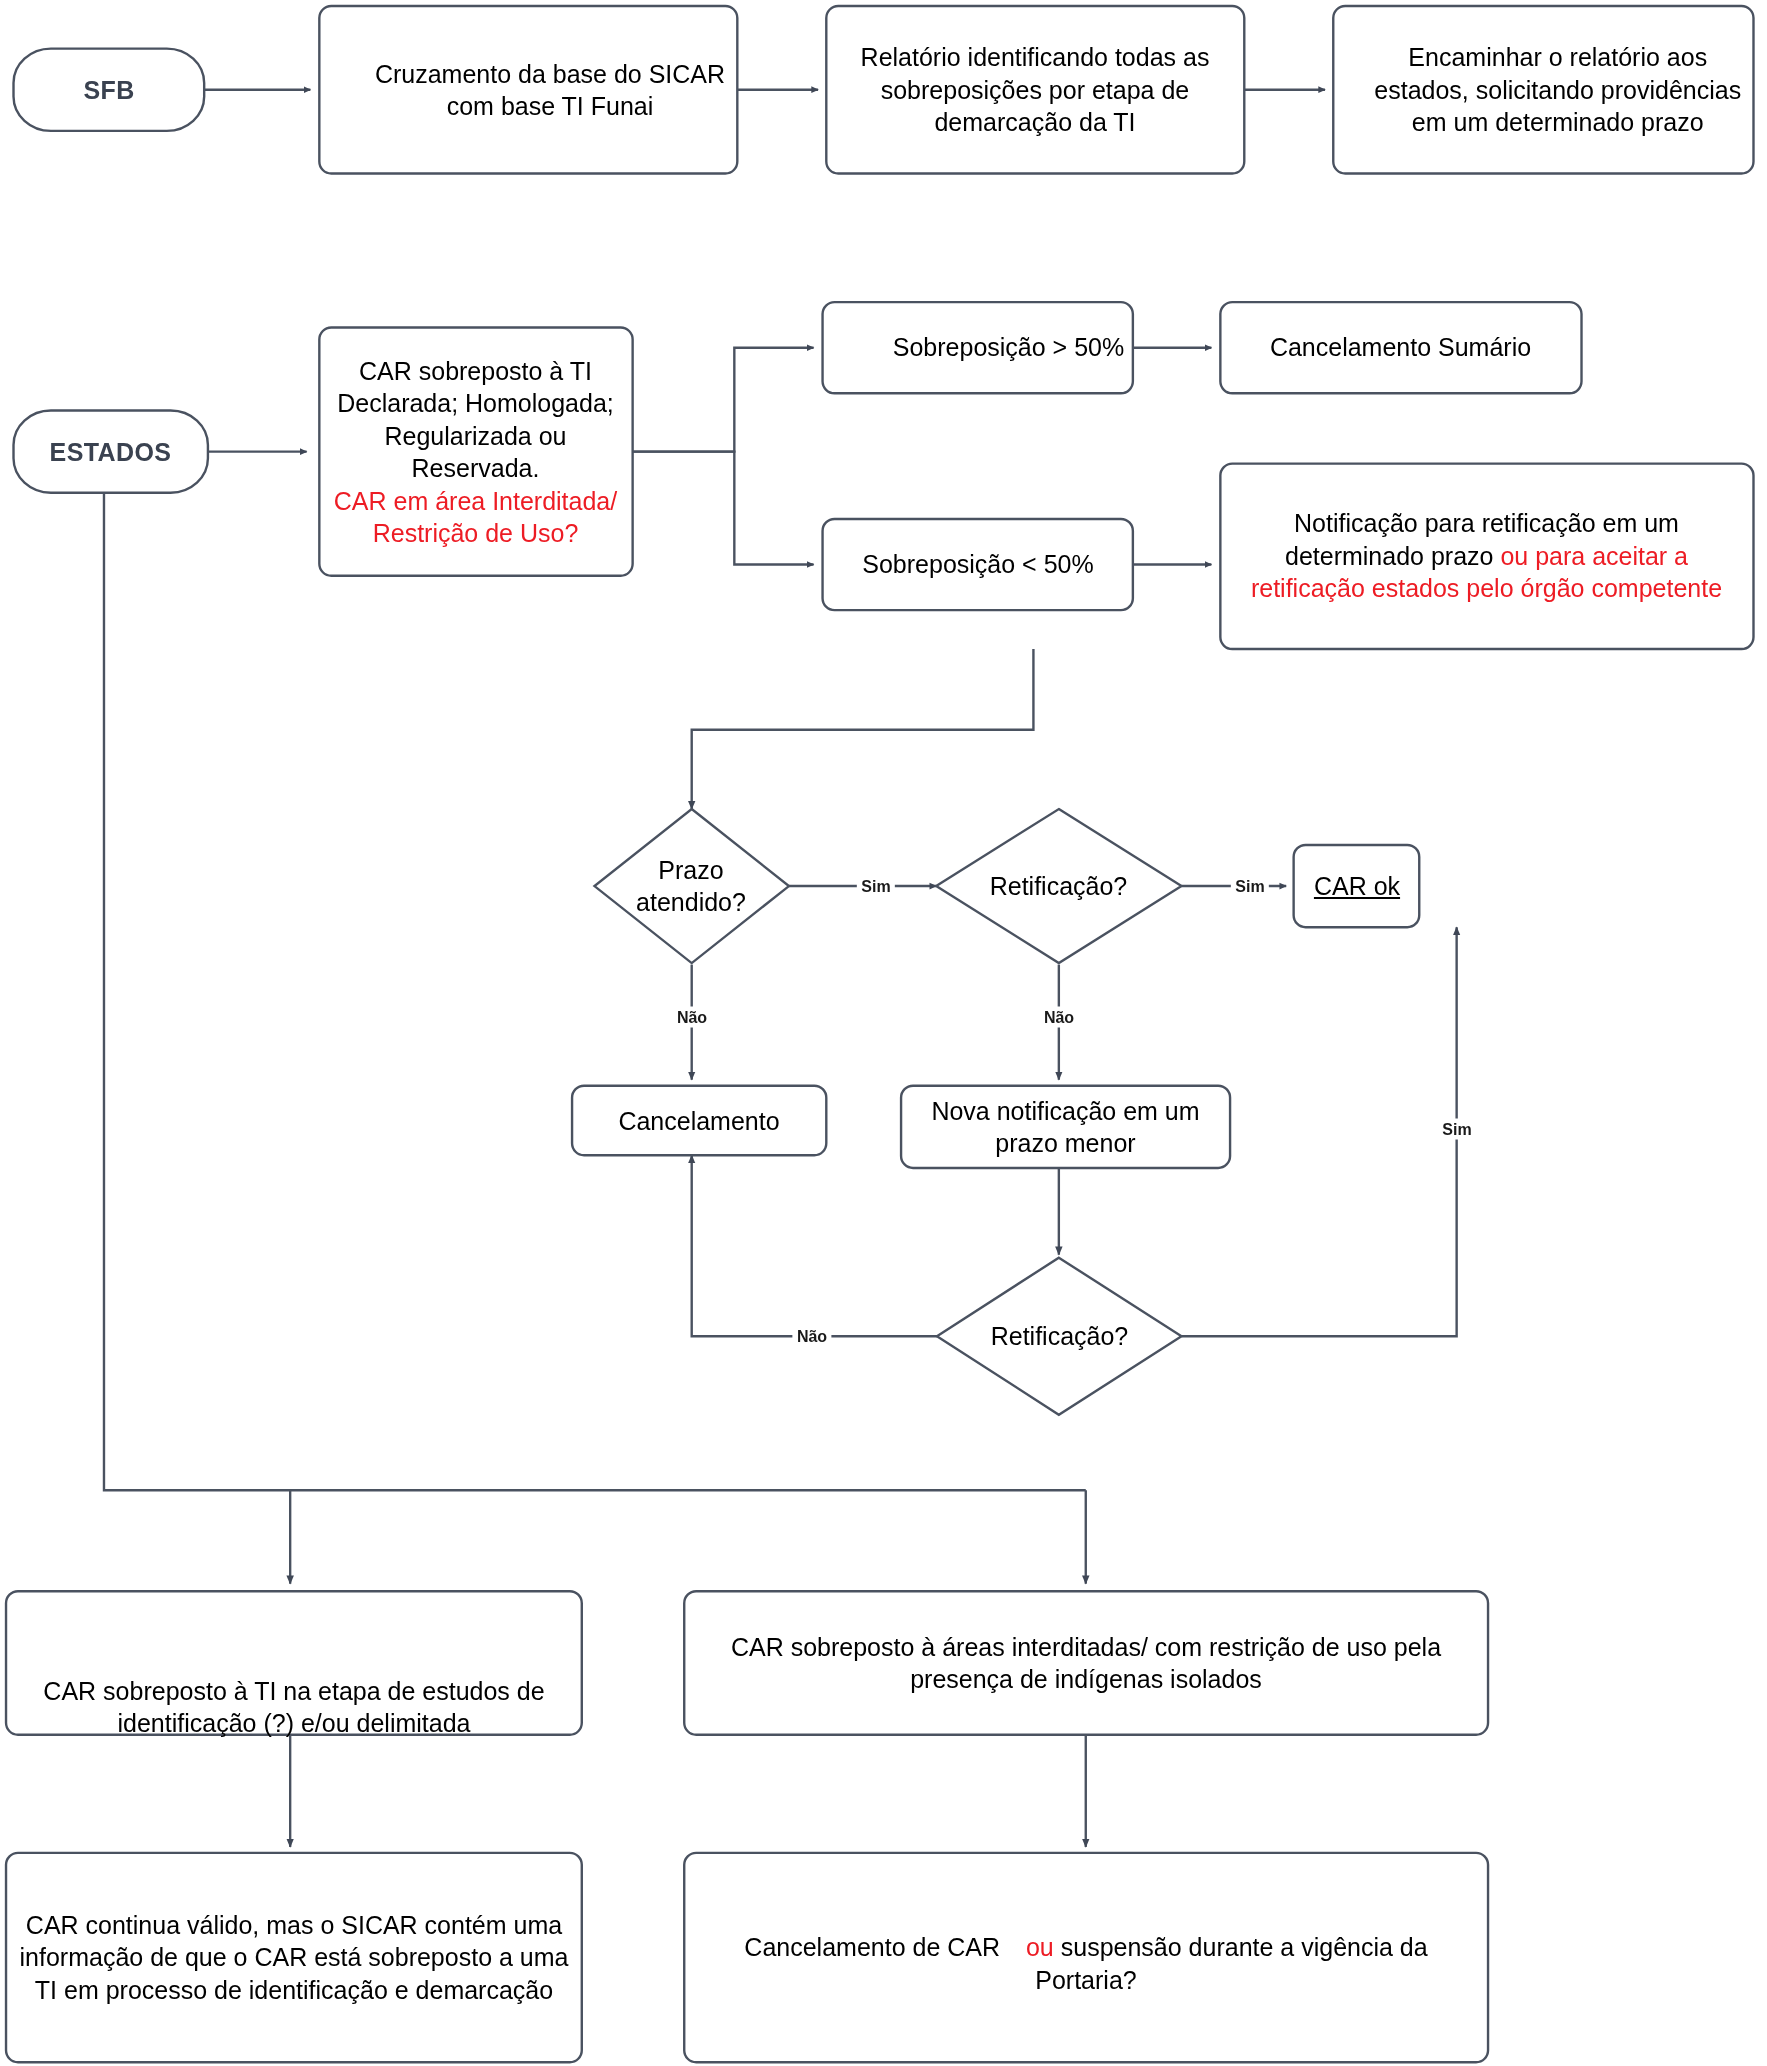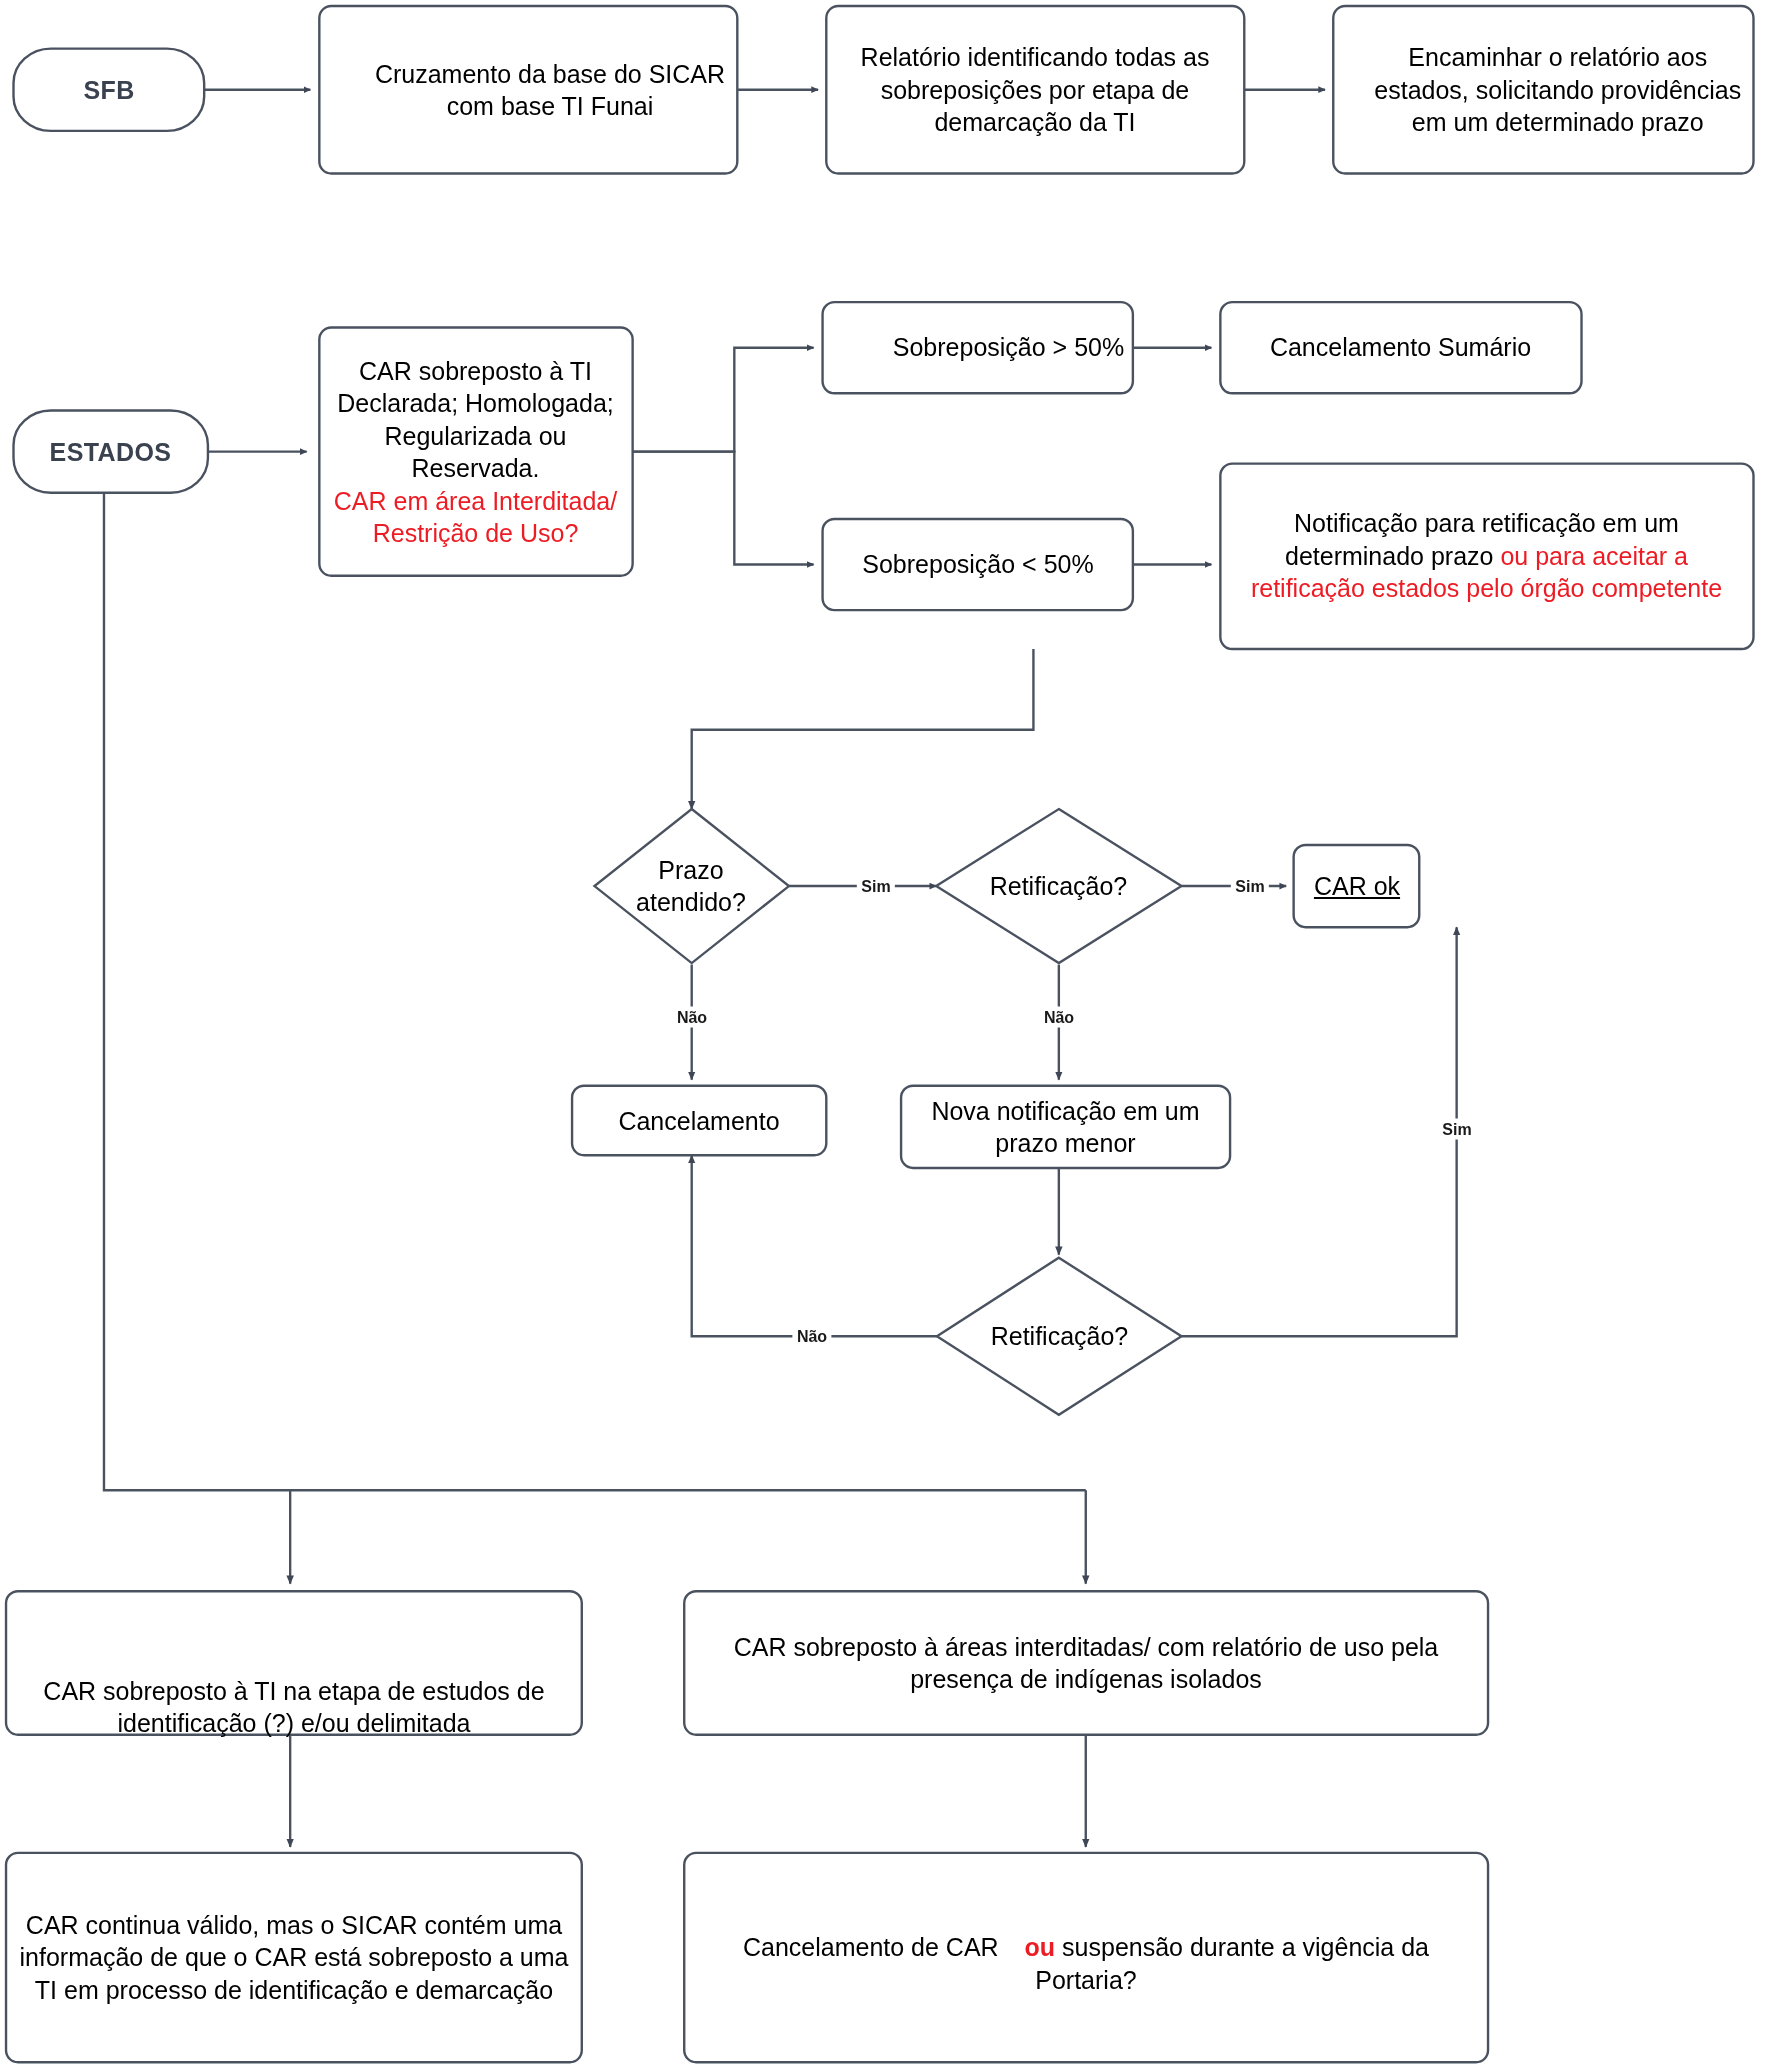--- a/index.html
+++ b/index.html
@@ -180,26 +180,26 @@
   <div class="node-text" style="left:937px;top:1258px;width:245px;height:157px;">Retificação?</div>
 
   <div class="node-text" style="left:1294px;top:845px;width:126px;height:82px;text-decoration:underline;">CAR ok</div>
 
   <div class="node-text" style="left:572px;top:1086px;width:254px;height:70px;">Cancelamento</div>
 
   <div class="node-text" style="left:901px;top:1086px;width:329px;height:82px;">Nova notificação em um prazo menor</div>
 
   <div class="node-text" style="left:6px;top:1591px;width:576px;height:144px;margin-top:44px;">CAR sobreposto à TI na etapa de estudos de identificação (?) e/ou delimitada</div>
 
-  <div class="node-text" style="left:684px;top:1591px;width:804px;height:144px;">CAR sobreposto à áreas interditadas/ com relatório de uso pela presença de indígenas isolados</div>
+  <div class="node-text" style="left:684px;top:1591px;width:804px;height:144px;">CAR sobreposto à áreas interditadas/ com restrição de uso pela presença de indígenas isolados</div>
 
   <div class="node-text" style="left:6px;top:1853px;width:576px;height:209px;">CAR continua válido, mas o SICAR contém uma informação de que o CAR está sobreposto a uma TI em processo de identificação e demarcação</div>
 
   <div class="node-text" style="left:684px;top:1853px;width:804px;height:209px;display:block;padding-top:78px;">
-    <span>Cancelamento de CAR </span><span class="red" style="font-weight:bold;margin-left:19px;">ou</span><span> suspensão durante a vigência da Portaria?</span>
+    <span>Cancelamento de CAR </span><span class="red" style="font-weight:normal;margin-left:19px;">ou</span><span> suspensão durante a vigência da Portaria?</span>
   </div>
 
   <div class="edge-label" style="left:876px;top:886px;">Sim</div>
 
   <div class="edge-label" style="left:1250px;top:886px;">Sim</div>
 
   <div class="edge-label" style="left:692px;top:1017px;">Não</div>
 
   <div class="edge-label" style="left:1059px;top:1017px;">Não</div>
 

